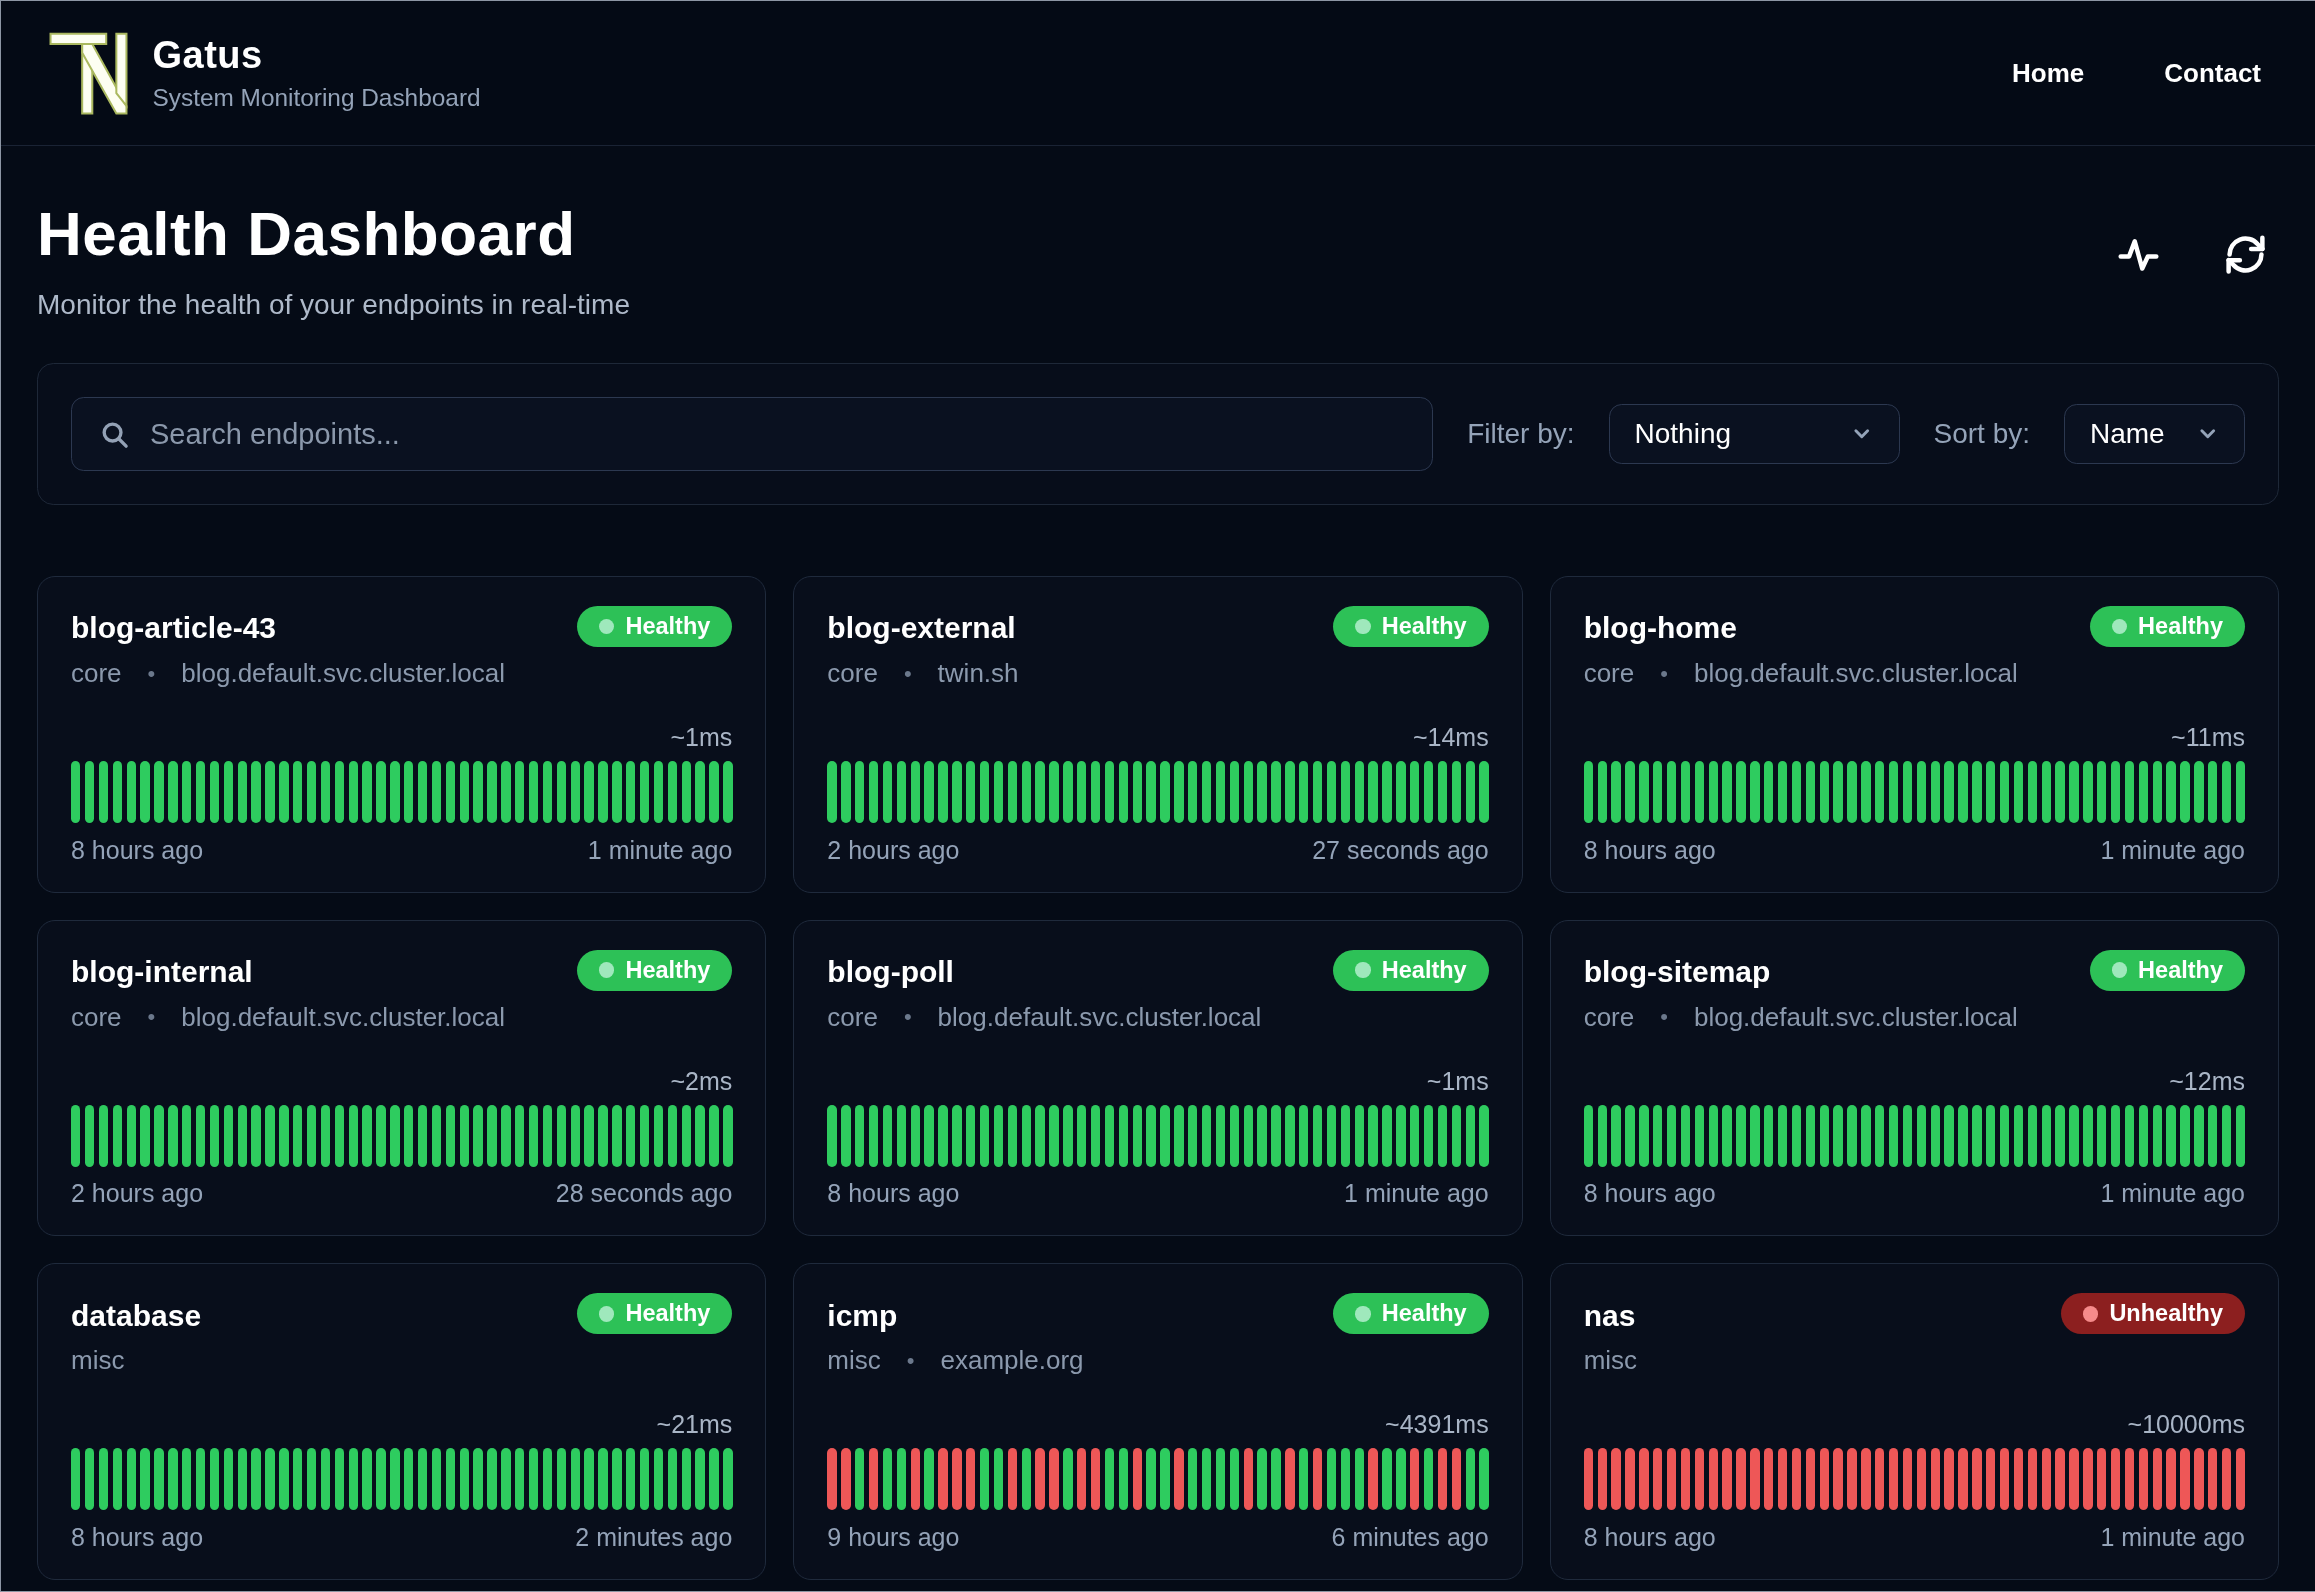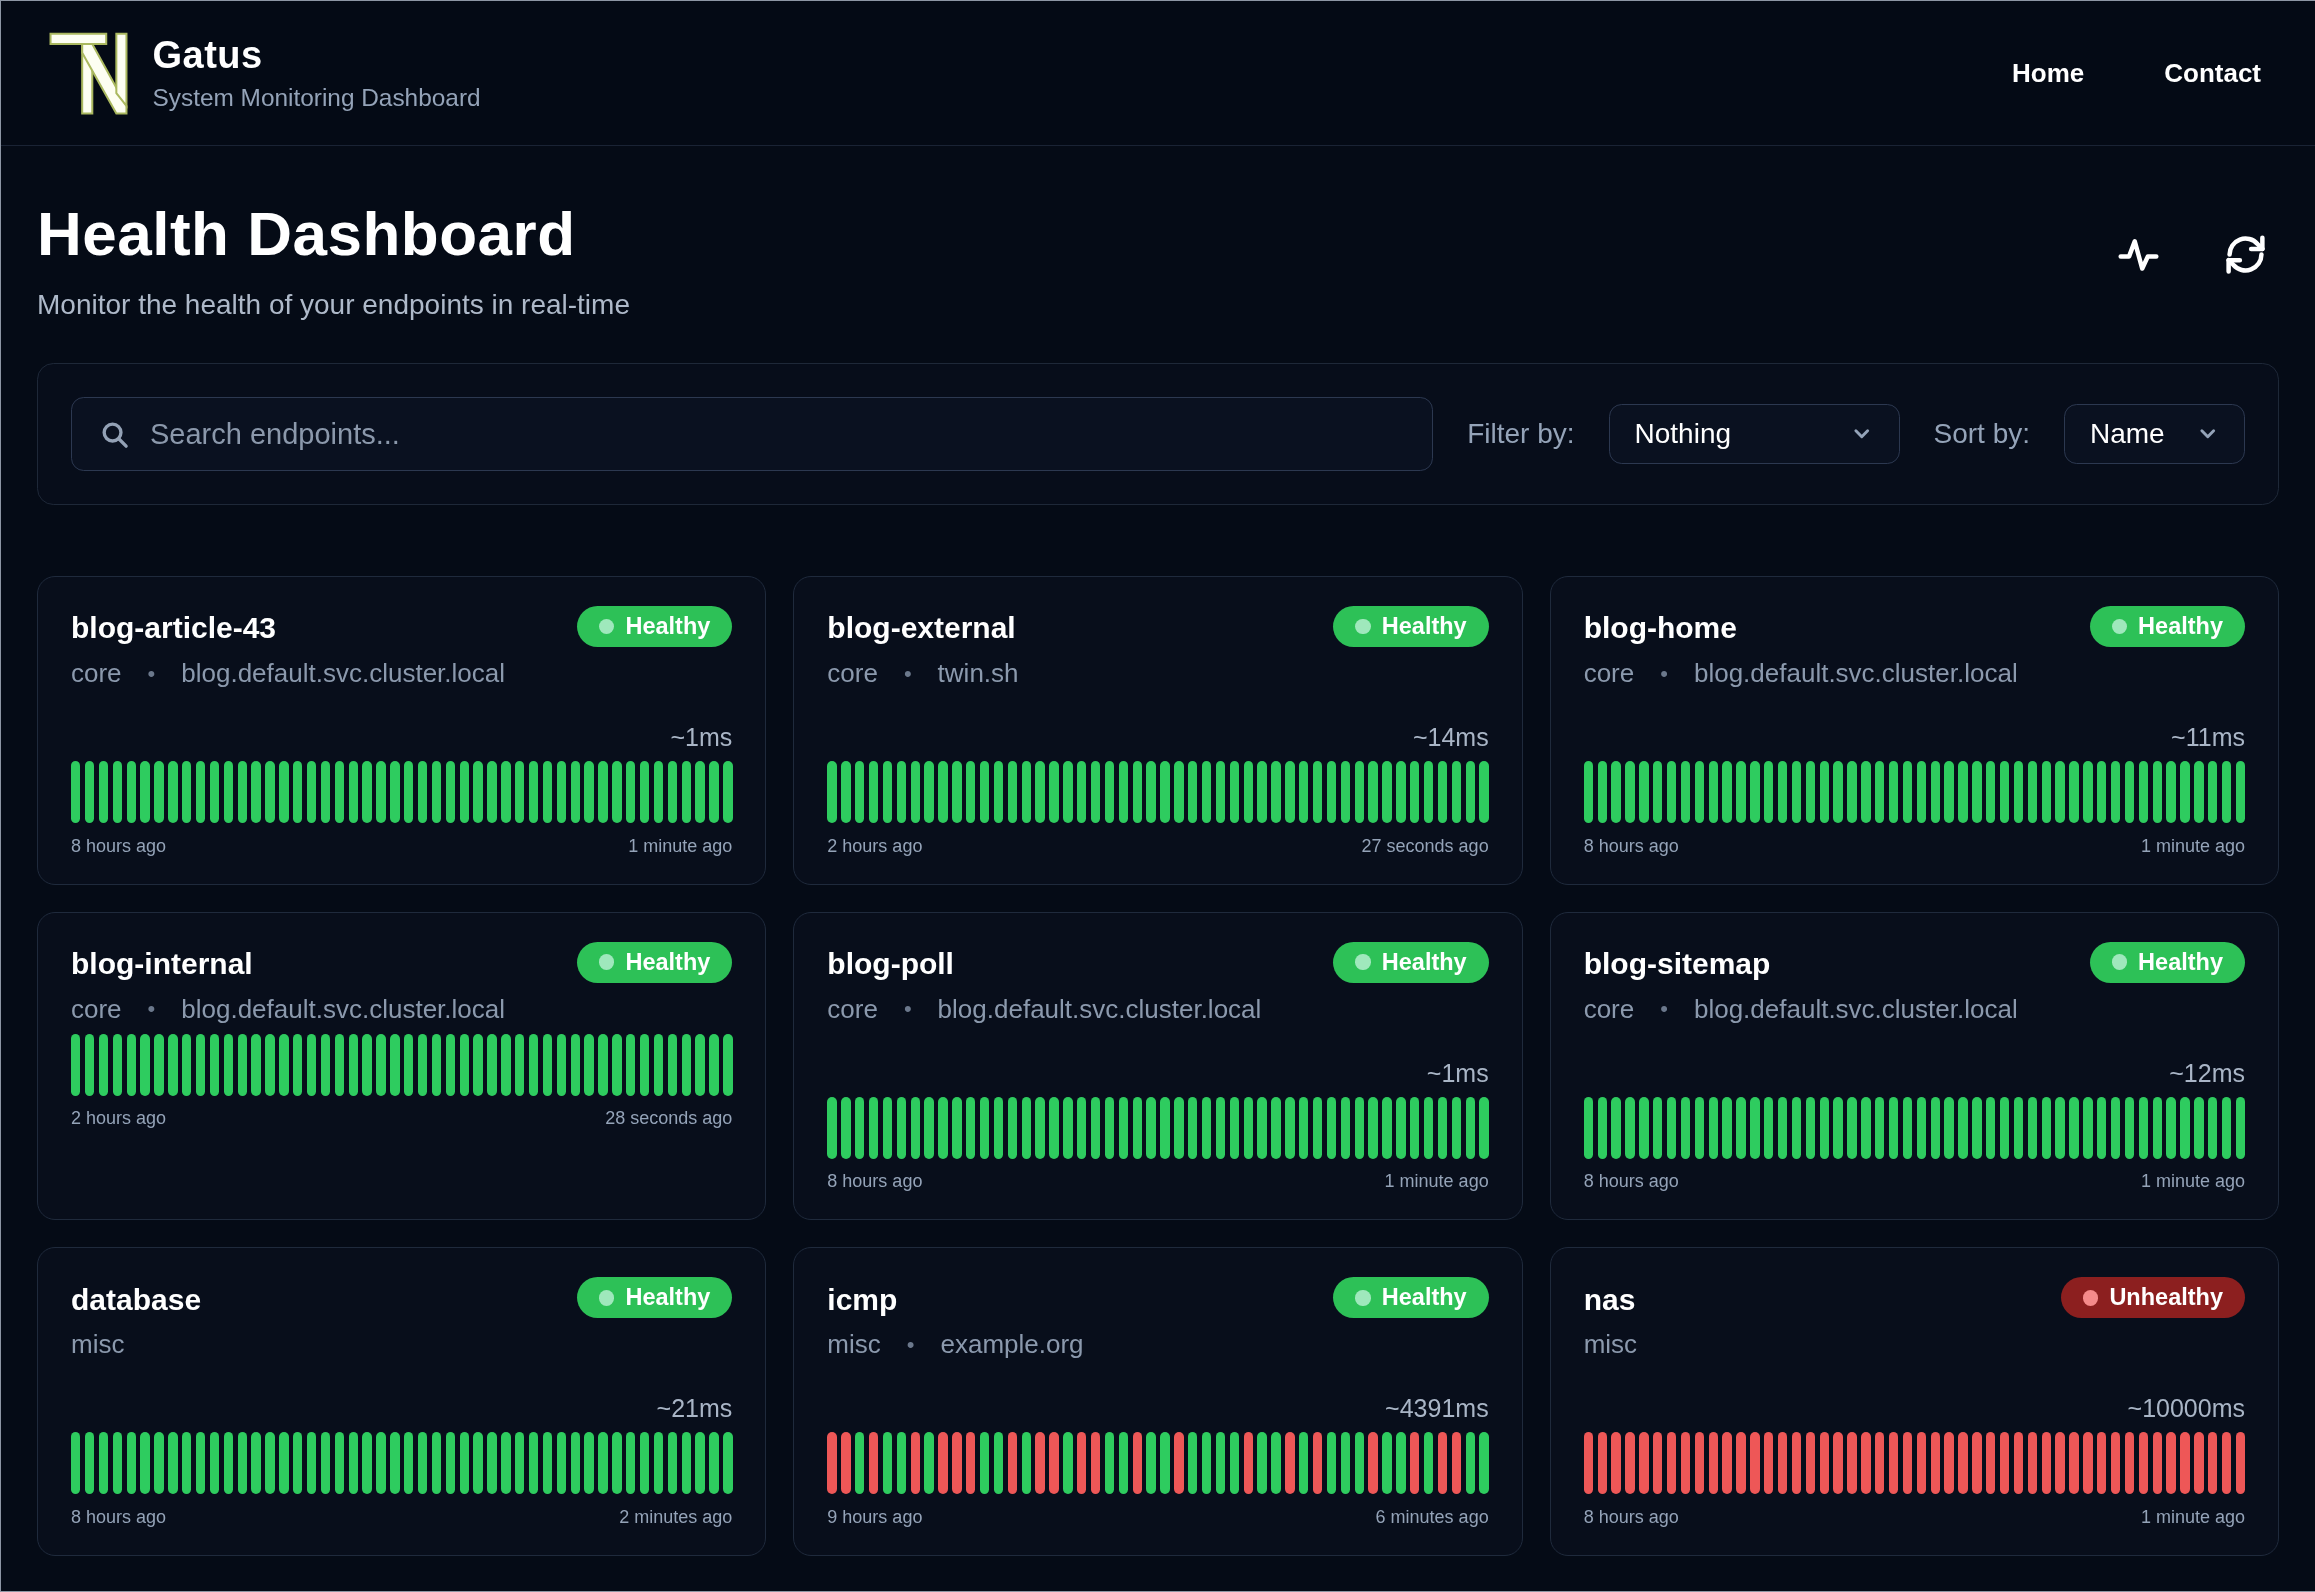--- a/index.html
+++ b/index.html
@@ -92,21 +92,21 @@
   .badge.healthy .dot { background:#9fe8bc; }
   .badge.unhealthy { background:#8c1f1f; }
   .badge.unhealthy .dot { background:#f58a8a; }
   .card-sub { margin-top:11px; font-size:26px; color:#8b99ad; display:flex; align-items:center; gap:26px; }
   .card-sub .sep { font-size:22px; color:#6b7避a8c; color:#6b788c; }
   .latency { margin-top:34px; text-align:right; font-size:25px; color:#a9b5c6; }
   .bars { margin-top:9px; display:flex; gap:4.5px; height:62px; }
   .bars .bar { flex:1; border-radius:8.1px; }
   .bar.g { background:#2ecc5f; }
   .bar.r { background:#ee5757; }
-  .times { margin-top:12.7px; display:flex; justify-content:space-between; font-size:18px; color:#94a3b8; }
+  .times { margin-top:12.7px; display:flex; justify-content:space-between; font-size:25px; color:#94a3b8; }
 </style>
 </head>
 <body>
 
 <header class="header">
   <div class="brand">
     <svg class="brand-logo" viewBox="0 0 64 72">
       <g fill="#fdfef2" stroke="#aab85f" stroke-width="1.6">
         <polygon points="2,5 46,5 46,13 2,13"></polygon>
         <polygon points="27,13 35,13 35,68 27,68"></polygon>
@@ -389,20 +389,21 @@
       <div class="badge healthy">
         <span class="dot"></span>
         <span>Healthy</span>
       </div>
     </div>
     <div class="card-sub">
       <span>core</span>
       <span class="sep">•</span>
       <span>blog.default.svc.cluster.local</span>
     </div>
+    <div class="latency">~2ms</div>
     <div class="bars">
           <div class="bar g"></div>
           <div class="bar g"></div>
           <div class="bar g"></div>
           <div class="bar g"></div>
           <div class="bar g"></div>
           <div class="bar g"></div>
           <div class="bar g"></div>
           <div class="bar g"></div>
           <div class="bar g"></div>

